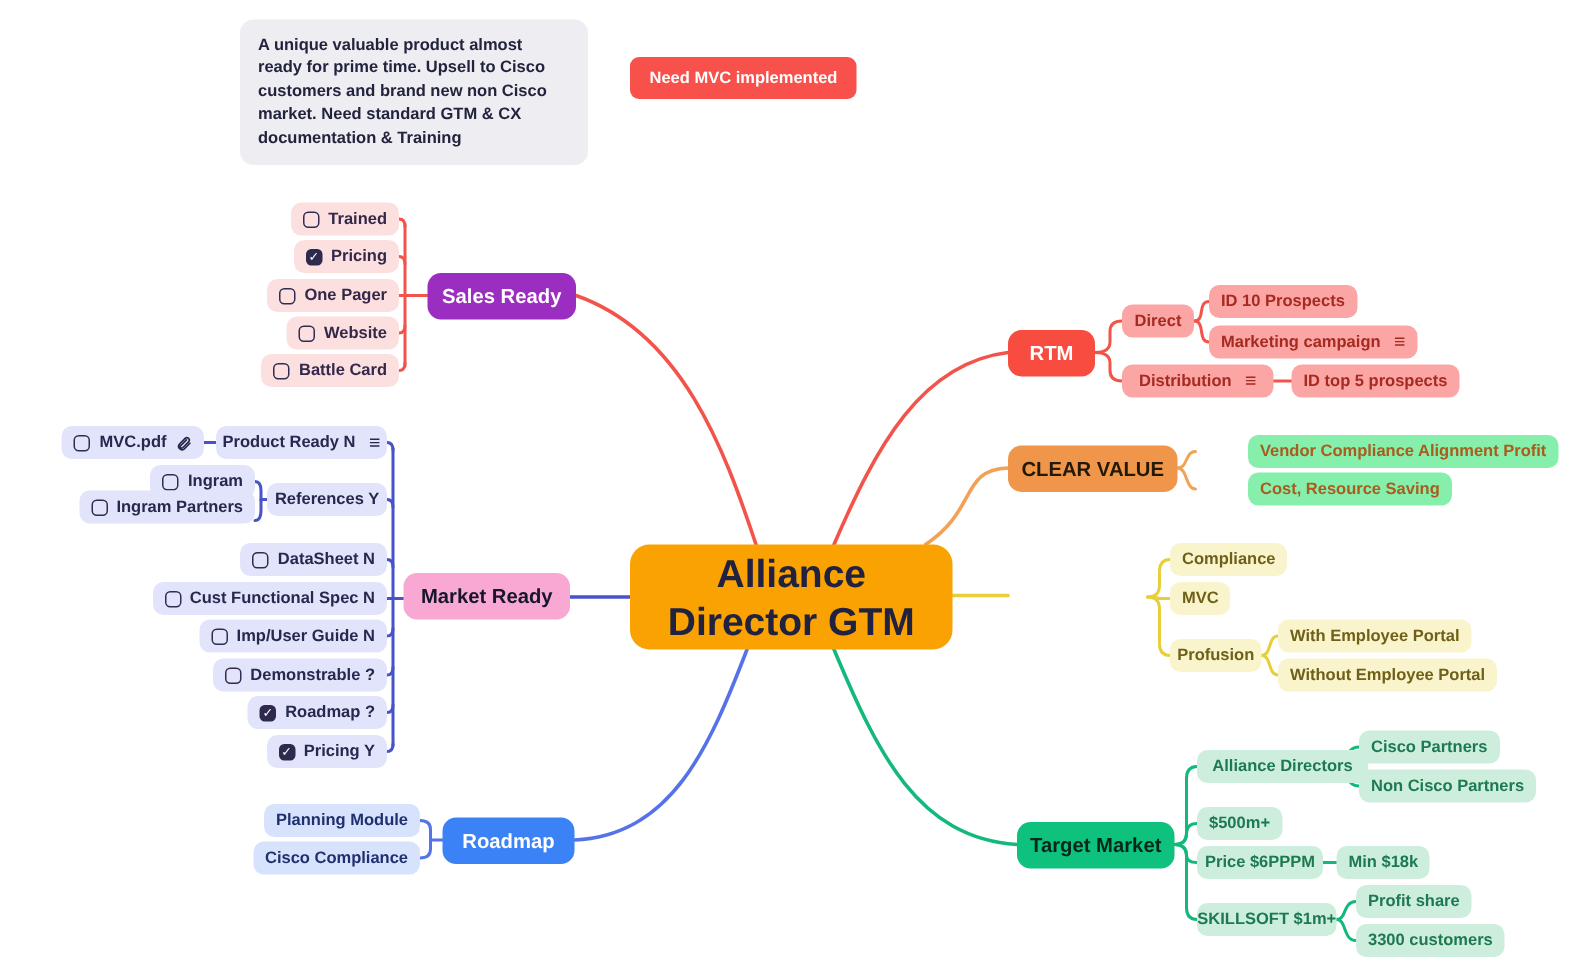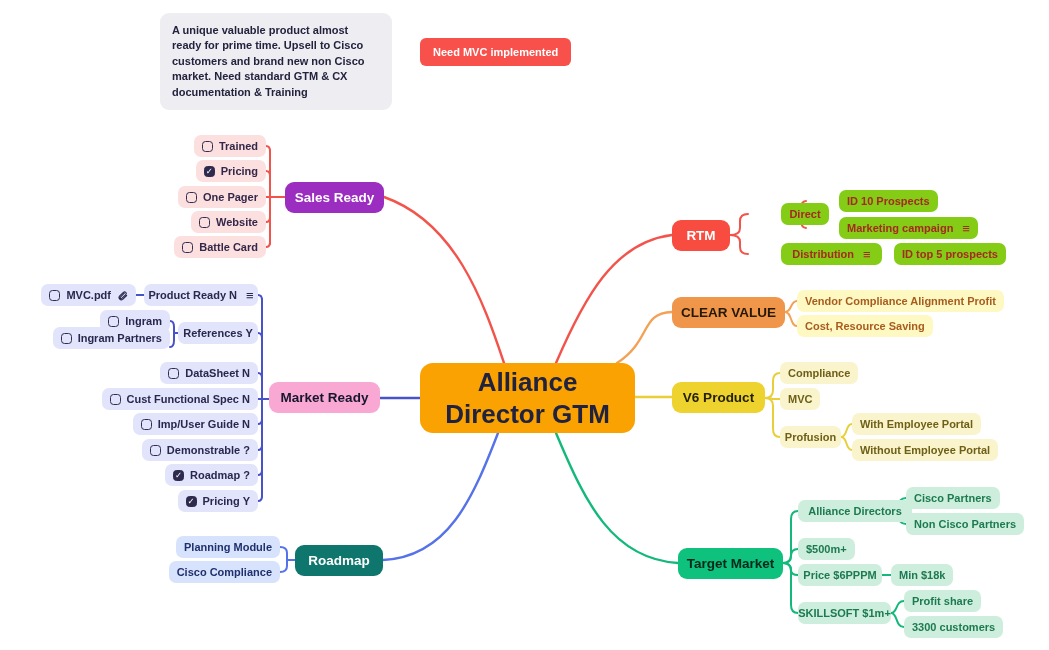--- a/index.html
+++ b/index.html
@@ -6,31 +6,31 @@
   .stage{position:relative;width:1049px;height:650px;background:#ffffff;overflow:hidden;
          font-family:"Liberation Sans","DejaVu Sans",sans-serif;}
   svg.edges{position:absolute;left:0;top:0;pointer-events:none;}
 
   .node{position:absolute;display:flex;align-items:center;gap:6px;height:22px;
         padding:0 8px;border-radius:7px;font-size:11px;font-weight:700;
         white-space:nowrap;box-sizing:border-box;}
   .topic{height:31px;border-radius:9px;font-size:13.5px;justify-content:center;padding:0 10px;}
   .t-sales{background:#9B2DC0;color:#ffffff;}
   .t-market{background:#f9a8d4;color:#16162C;}
-  .t-roadmap{background:#0f766e;color:#ffffff;}
+  .t-roadmap{background:#3b82f6;color:#ffffff;}
   .t-rtm{background:#F84C40;color:#ffffff;}
   .t-clear{background:#F0964A;color:#241806;}
   .t-v6{background:#EED32F;color:#242105;}
   .t-target{background:#0EC17D;color:#04281A;}
 
   .pink{background:#FCDFDF;color:#33284A;}
   .lav{background:#E1E4FB;color:#28284E;}
   .lblue{background:#D7E2FC;color:#20306E;}
-  .rpink{background:#84cc16;color:#A52A20;margin-left:33px;}
-  .peach{background:#fef9c3;color:#A85C1E;}
+  .rpink{background:#fca5a5;color:#A52A20;}
+  .peach{background:#86efac;color:#A85C1E;margin-left:35px;}
   .lyellow{background:#FAF4CD;color:#6F6017;}
   .mint{background:#CDEEDD;color:#1D7A50;}
 
   .center-node{position:absolute;left:420px;top:363px;width:215px;height:70px;
         background:#F9A201;color:#20223F;border-radius:13px;display:flex;
         align-items:center;justify-content:center;text-align:center;
         font-size:26px;font-weight:700;line-height:1.25;padding:0 14px;box-sizing:border-box;}
 
   .note-gray{position:absolute;left:160px;top:13px;width:232px;box-sizing:border-box;
         background:#EDEDF2;color:#23233E;border-radius:9px;padding:10px 12px;
@@ -236,23 +236,20 @@
   <div class="node topic t-clear" style="left:672px;top:297px;width:113px">
     <span>CLEAR VALUE</span>
   </div>
   <div class="node peach" style="left:797px;top:290px">
     <span>Vendor Compliance Alignment Profit</span>
   </div>
   <div class="node peach" style="left:797px;top:315px">
     <span>Cost, Resource Saving</span>
   </div>
 
-  <div class="node topic t-v6" style="left:672px;top:382px;width:93px">
-    <span>V6 Product</span>
-  </div>
   <div class="node lyellow" style="left:780px;top:362px">
     <span>Compliance</span>
   </div>
   <div class="node lyellow" style="left:780px;top:388px">
     <span>MVC</span>
   </div>
   <div class="node lyellow" style="left:780px;top:426px;width:61px;justify-content:center">
     <span>Profusion</span>
   </div>
   <div class="node lyellow" style="left:852px;top:413px">

